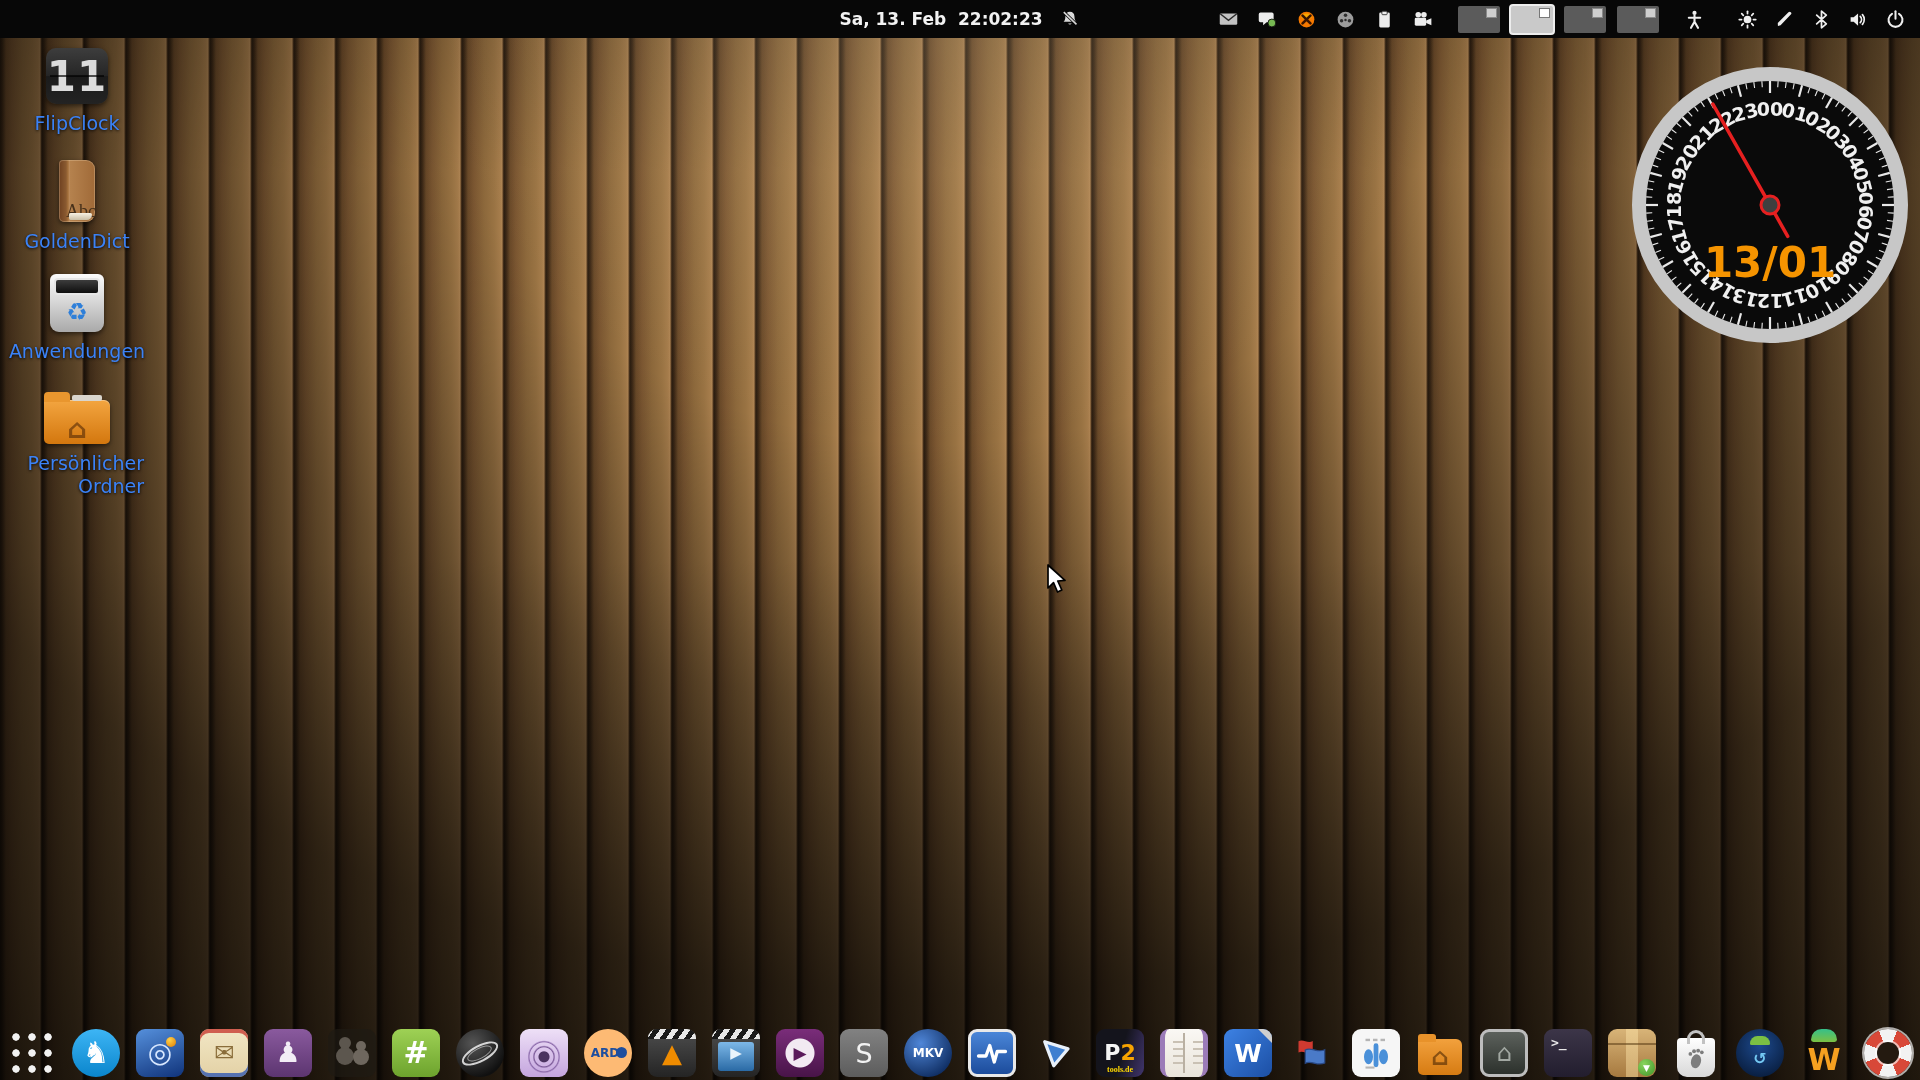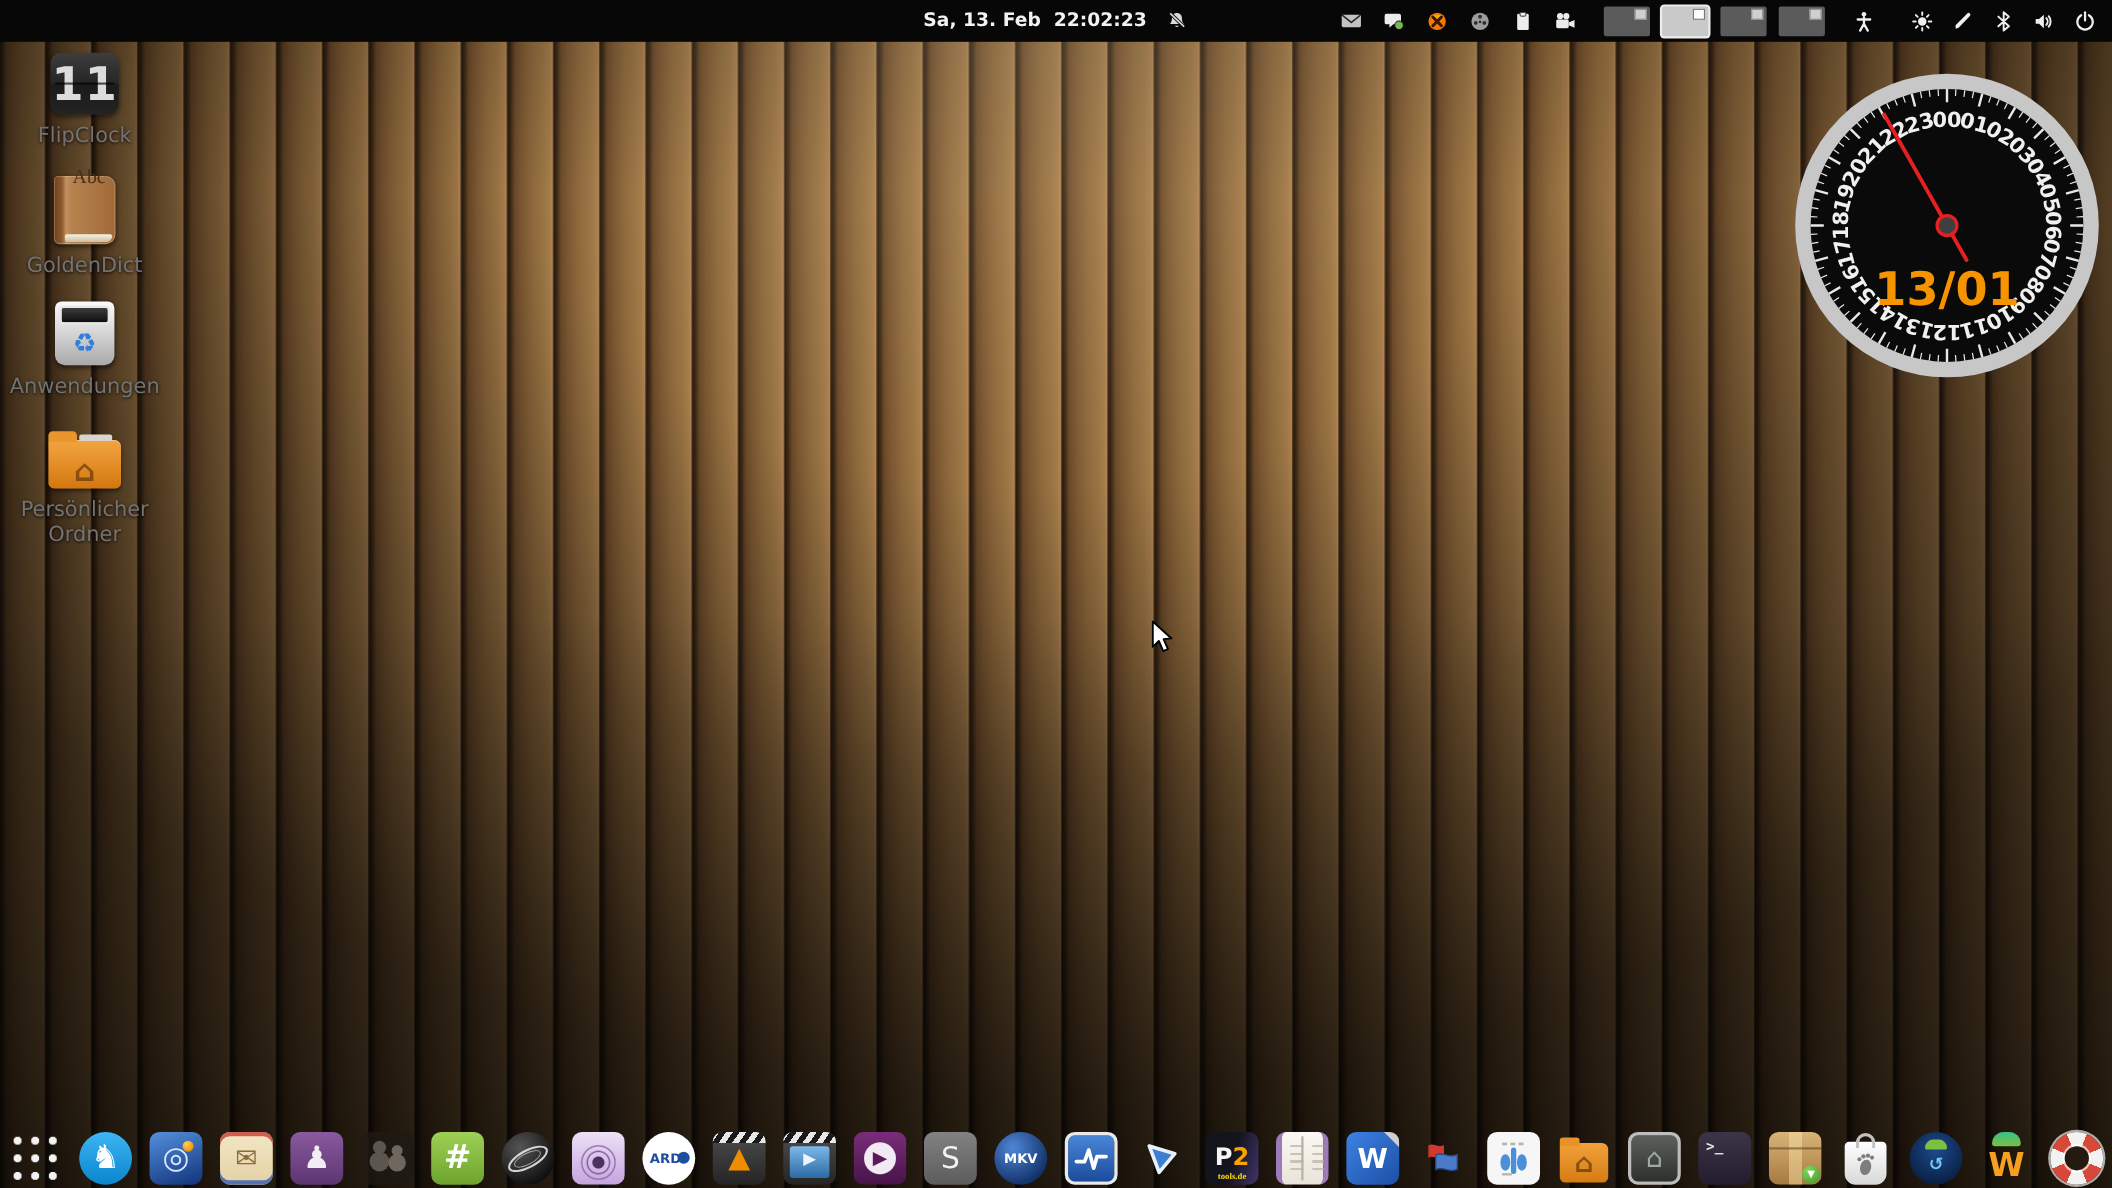--- a/index.html
+++ b/index.html
@@ -23,26 +23,26 @@
   .ticon svg{width:21px;height:21px;}
   .wss{display:flex;gap:11px;align-items:center;}
   .ws{width:42px;height:27px;background:#5b5b5b;border-radius:2px;position:relative;}
   .ws .win{position:absolute;top:2px;right:3px;width:11px;height:10px;background:#cfcfcf;border:1px solid #8a8a8a;box-sizing:border-box;}
   .ws.active{background:#c9c9c9;box-shadow:0 0 0 2px #ededed;}
   .ws.active .win{background:#fdfdfd;border-color:#777;}
   .sys{display:flex;gap:15px;align-items:center;}
   .sys > span:first-child{margin-right:16px;}
   
   .dicon{position:absolute;left:10px;width:134px;display:flex;flex-direction:column;align-items:center;gap:8px;z-index:5;}
-  .dlabel{font-size:19px;color:#737373;text-align:center;text-shadow:0 1px 3px rgba(0,0,0,.9);line-height:1.22;}
+  .dlabel{font-size:19px;color:#3b82f6;text-align:right;text-shadow:0 1px 3px rgba(0,0,0,.9);line-height:1.22;}
   .flip{width:62px;height:56px;border-radius:10px;position:relative;display:flex;align-items:center;justify-content:center;
     background:linear-gradient(180deg,#3d3d3d,#262626 49%,#1b1b1b 51%,#232323);box-shadow:0 2px 5px rgba(0,0,0,.55);}
   .flip::after{content:"";position:absolute;left:4px;right:4px;top:50%;height:2px;margin-top:-1px;background:rgba(0,0,0,.65);}
   .flipnum{font-size:42px;font-weight:700;color:#dcdcdc;letter-spacing:1px;}
-  .book-ic{width:56px;height:62px;border-radius:4px 9px 9px 5px;position:relative;display:flex;align-items:flex-start;justify-content:center;
+  .book-ic{width:36px;height:62px;border-radius:4px 9px 9px 5px;position:relative;display:flex;align-items:flex-end;justify-content:center;
     background:linear-gradient(90deg,#6e4020 0,#8a5a30 7px,#a5713c 9px,#c19163 11px,#b5824e 30%,#a06a38 100%);
     box-shadow:inset 0 0 0 1px rgba(255,235,200,.25),0 2px 5px rgba(0,0,0,.55);}
   .book-ic::before{content:"";position:absolute;left:10px;right:3px;bottom:2px;height:7px;
     background:linear-gradient(180deg,#f7f1e3,#cabfa6);border-radius:2px 2px 6px 3px;}
   .abc{font-family:"Liberation Serif","DejaVu Serif",serif;font-size:18px;color:#46301a;margin:-10px 0 0 8px;}
   .trash-ic{width:54px;height:58px;border-radius:6px 6px 9px 9px;position:relative;display:flex;justify-content:center;
     background:linear-gradient(180deg,#fbfbfb,#d9d9d9 45%,#a9a9a9);box-shadow:0 2px 5px rgba(0,0,0,.55);}
   .trash-ic::before{content:"";position:absolute;left:4px;right:4px;top:4px;height:17px;border-radius:4px;
     background:linear-gradient(180deg,#3c3c3c,#0e0e0e);border:2px solid #e6e6e6;box-sizing:border-box;}
   .recy{position:absolute;top:24px;font-size:24px;color:#2e7fd9;}
@@ -394,21 +394,21 @@
     </div>
     <div class="dock-item sq" style="background: linear-gradient(rgb(138, 90, 158), rgb(92, 53, 112));">
       <span class="glyph" style="color: rgb(242, 237, 245); font-size: 28px;">♟</span>
     </div>
     <div class="dock-item sq people" style="background: rgba(30, 26, 20, 0.72);"></div>
     <div class="dock-item sq" style="background: linear-gradient(rgb(158, 209, 85), rgb(109, 163, 45));">
       <span class="glyph" style="color: rgb(255, 255, 255); font-size: 30px; font-weight: 700;">#</span>
     </div>
     <div class="dock-item circ rings" style="background: radial-gradient(circle at 35% 30%, rgb(85, 85, 85) 0%, rgb(16, 16, 16) 75%);"></div>
     <div class="dock-item sq" style="background: radial-gradient(circle at 50% 58%, rgb(74, 51, 96) 5px, transparent 6px), radial-gradient(circle at 50% 58%, transparent 9px, rgb(124, 90, 153) 10px, transparent 11.5px), radial-gradient(circle at 50% 58%, transparent 14px, rgb(141, 107, 172) 15px, transparent 16.5px), linear-gradient(rgb(238, 224, 247), rgb(196, 165, 222));"></div>
-    <div class="dock-item circ ard" style="background: #ffffff;">
+    <div class="dock-item circ ard" style="background: #fdba74;">
       <span class="glyph" style="color: rgb(29, 78, 158); font-size: 12px; font-weight: 700;">ARD</span>
     </div>
     <div class="dock-item sq clapper" style="background: linear-gradient(rgb(78, 78, 78), rgb(36, 36, 36));">
       <span class="glyph" style="color: rgb(240, 140, 0); font-size: 26px;">▲</span>
     </div>
     <div class="dock-item sq clapper bluescr" style="background: linear-gradient(rgb(78, 78, 78), rgb(36, 36, 36));">
       <span class="glyph" style="color: rgb(234, 244, 251); font-size: 15px;">▶</span>
     </div>
     <div class="dock-item sq" style="background: radial-gradient(circle, rgb(242, 234, 242) 0px, rgb(242, 234, 242) 14px, transparent 15px), linear-gradient(rgb(122, 45, 122), rgb(72, 20, 72));">
       <span class="glyph" style="color: rgb(90, 26, 90); font-size: 17px;">▶</span>

